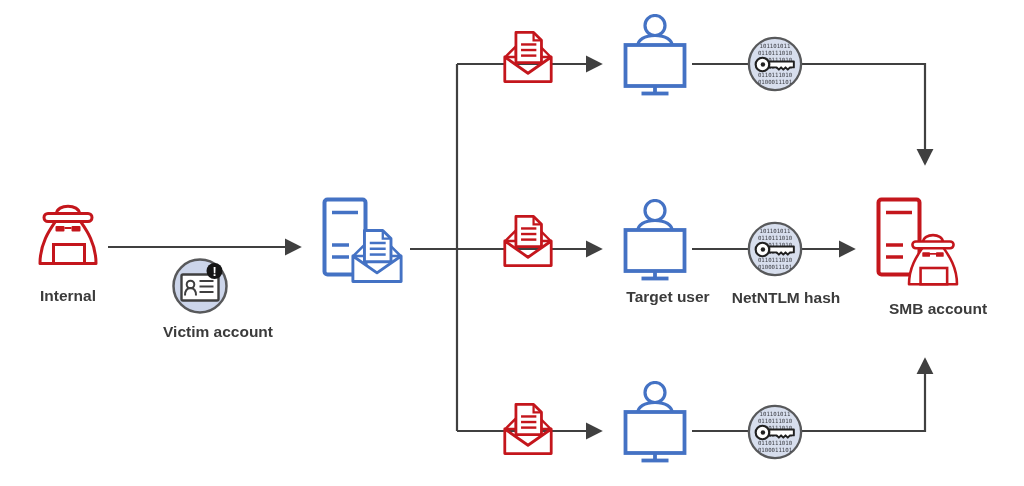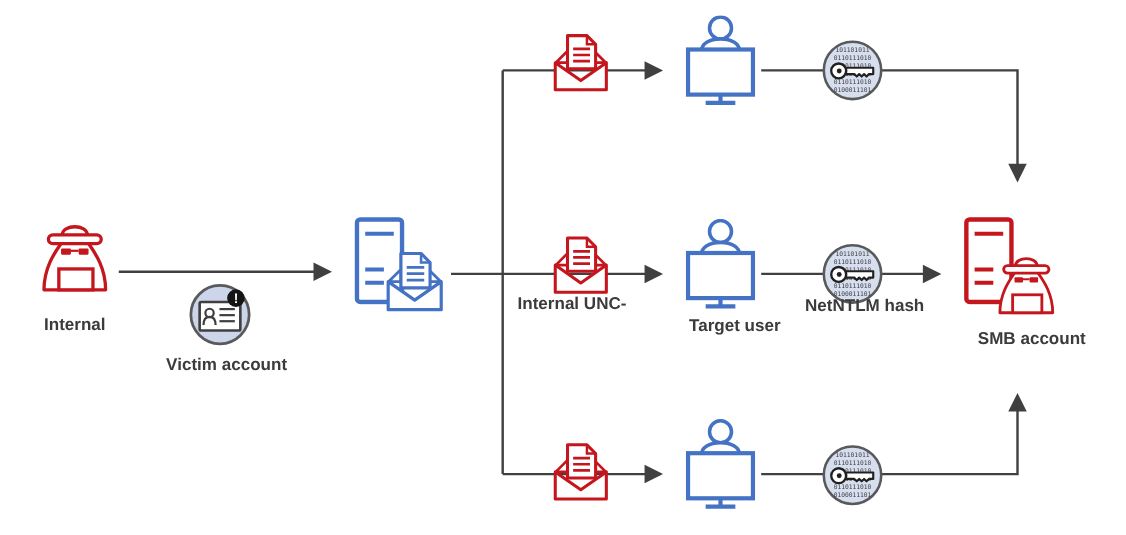--- a/index.html
+++ b/index.html
@@ -130,23 +130,22 @@
     <use href="#sym-hash" x="746" y="220" width="58" height="58"></use>
     <use href="#sym-hash" x="746" y="403" width="58" height="58"></use>
 
     <g>
       <use href="#sym-server" class="red-ic" x="876" y="197" width="46" height="80"></use>
       <use href="#sym-spy" class="red-ic" x="903" y="228" width="60" height="62"></use>
     </g>
   </svg>
 
   <div class="lbl" style="left:68px;top:286px">Internal</div>
-  <div class="lbl" style="left:206px;top:322px">Victim account</div>
+  <div class="lbl" style="left:218px;top:322px">Victim account</div>
   <div class="lbl" style="left:520px;top:267px">
-    <div>Internal UNC-</div>
   </div>
   <div class="lbl" style="left:668px;top:287px">Target user</div>
-  <div class="lbl" style="left:786px;top:269px">NetNTLM hash</div>
+  <div class="lbl" style="left:786px;top:288px">NetNTLM hash</div>
   <div class="lbl" style="left:938px;top:299px">
     <div>SMB account</div>
   </div>
 
 </div>
 
 </body></html>

